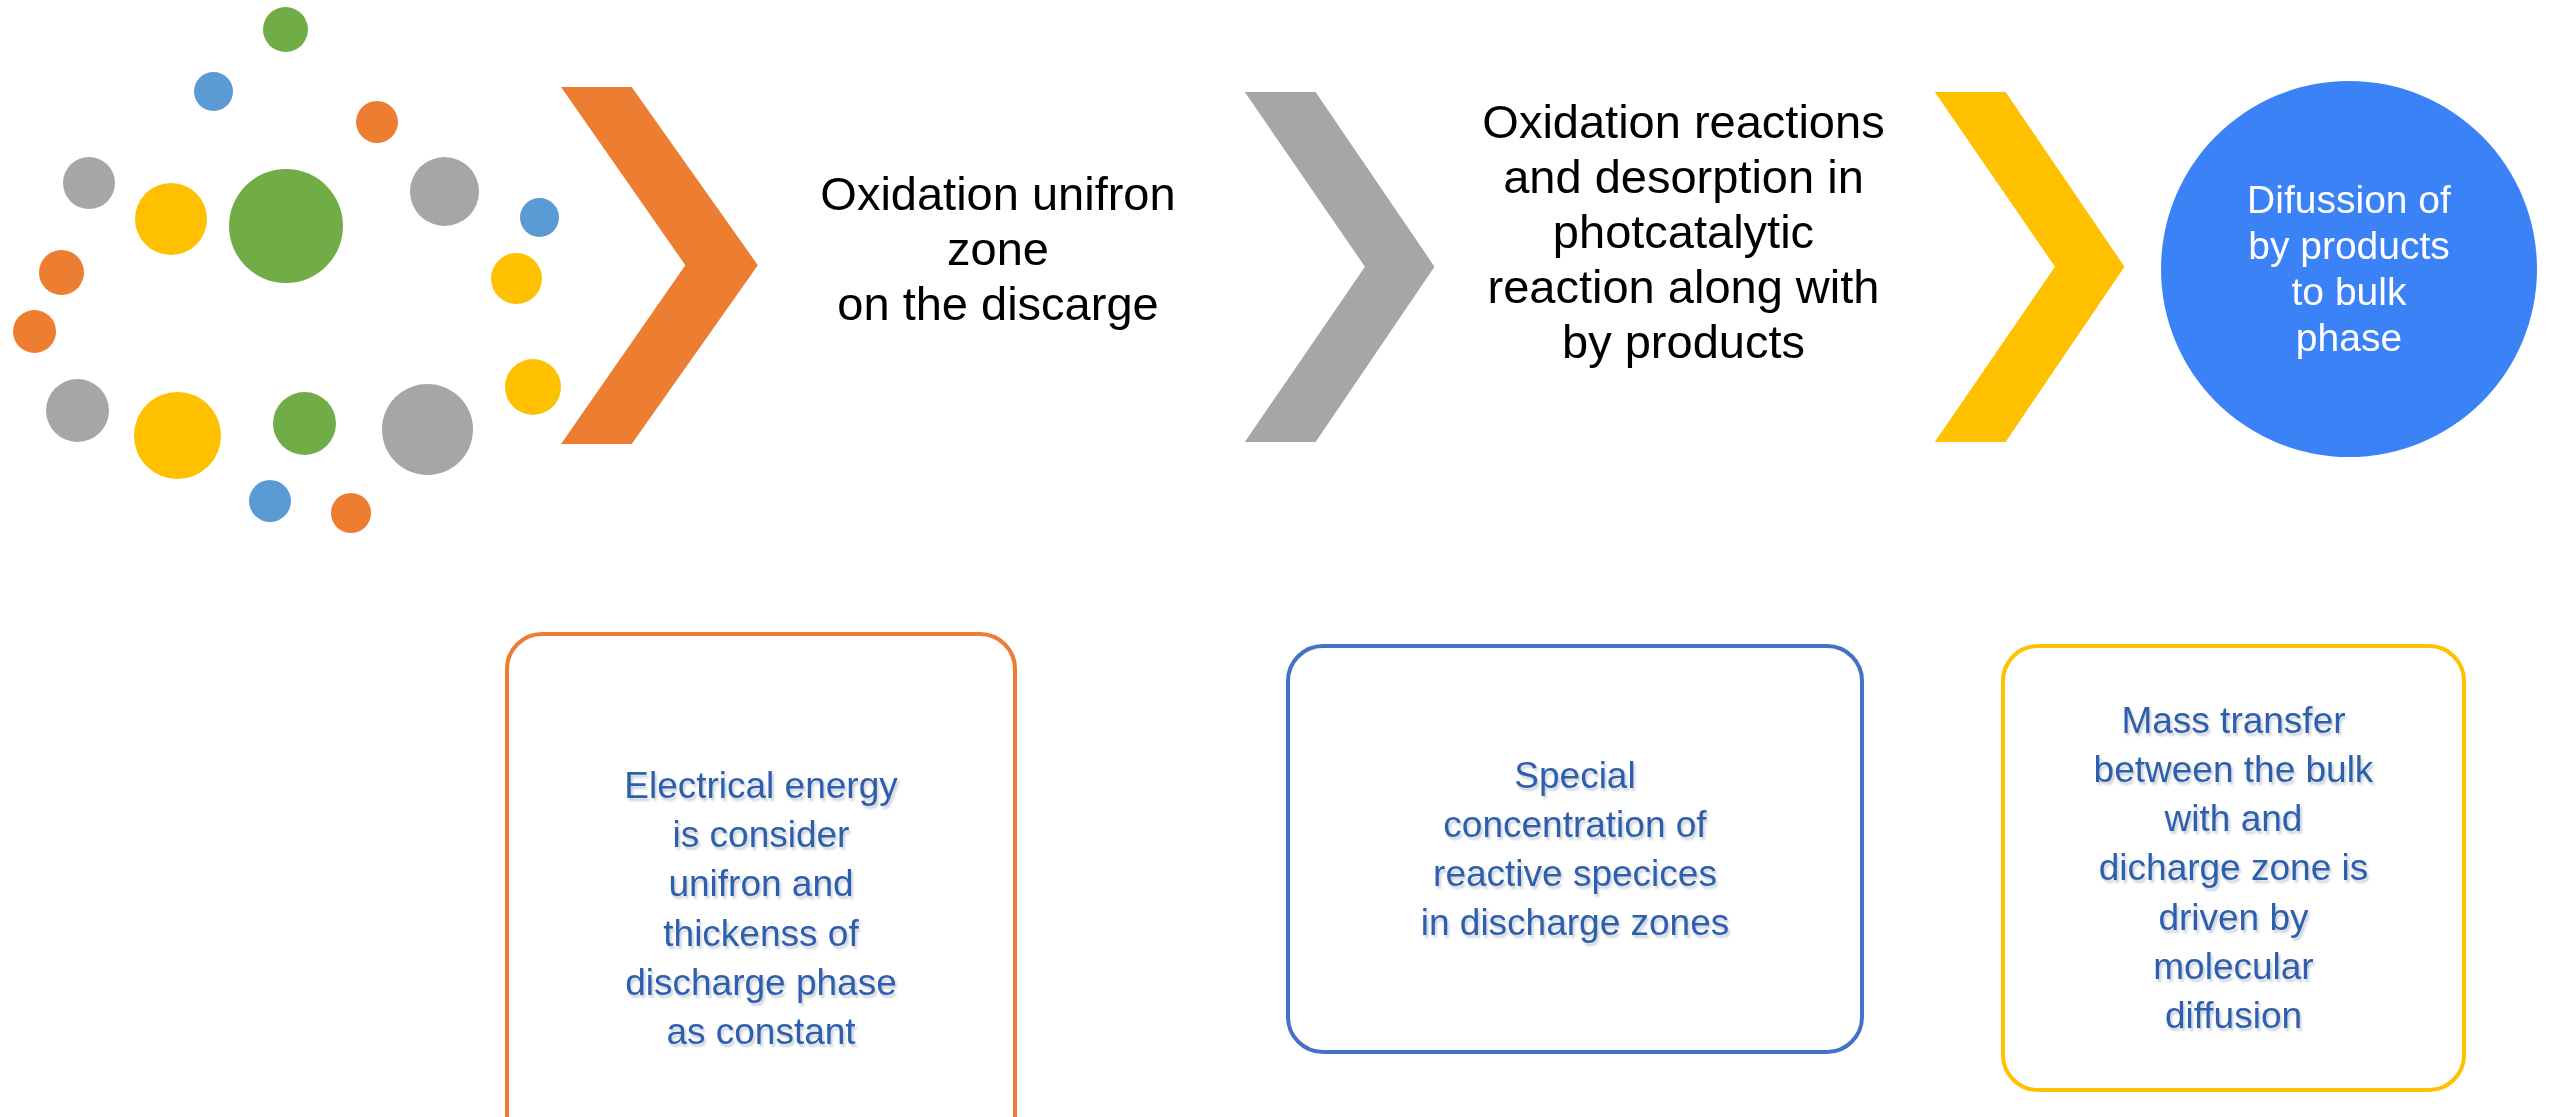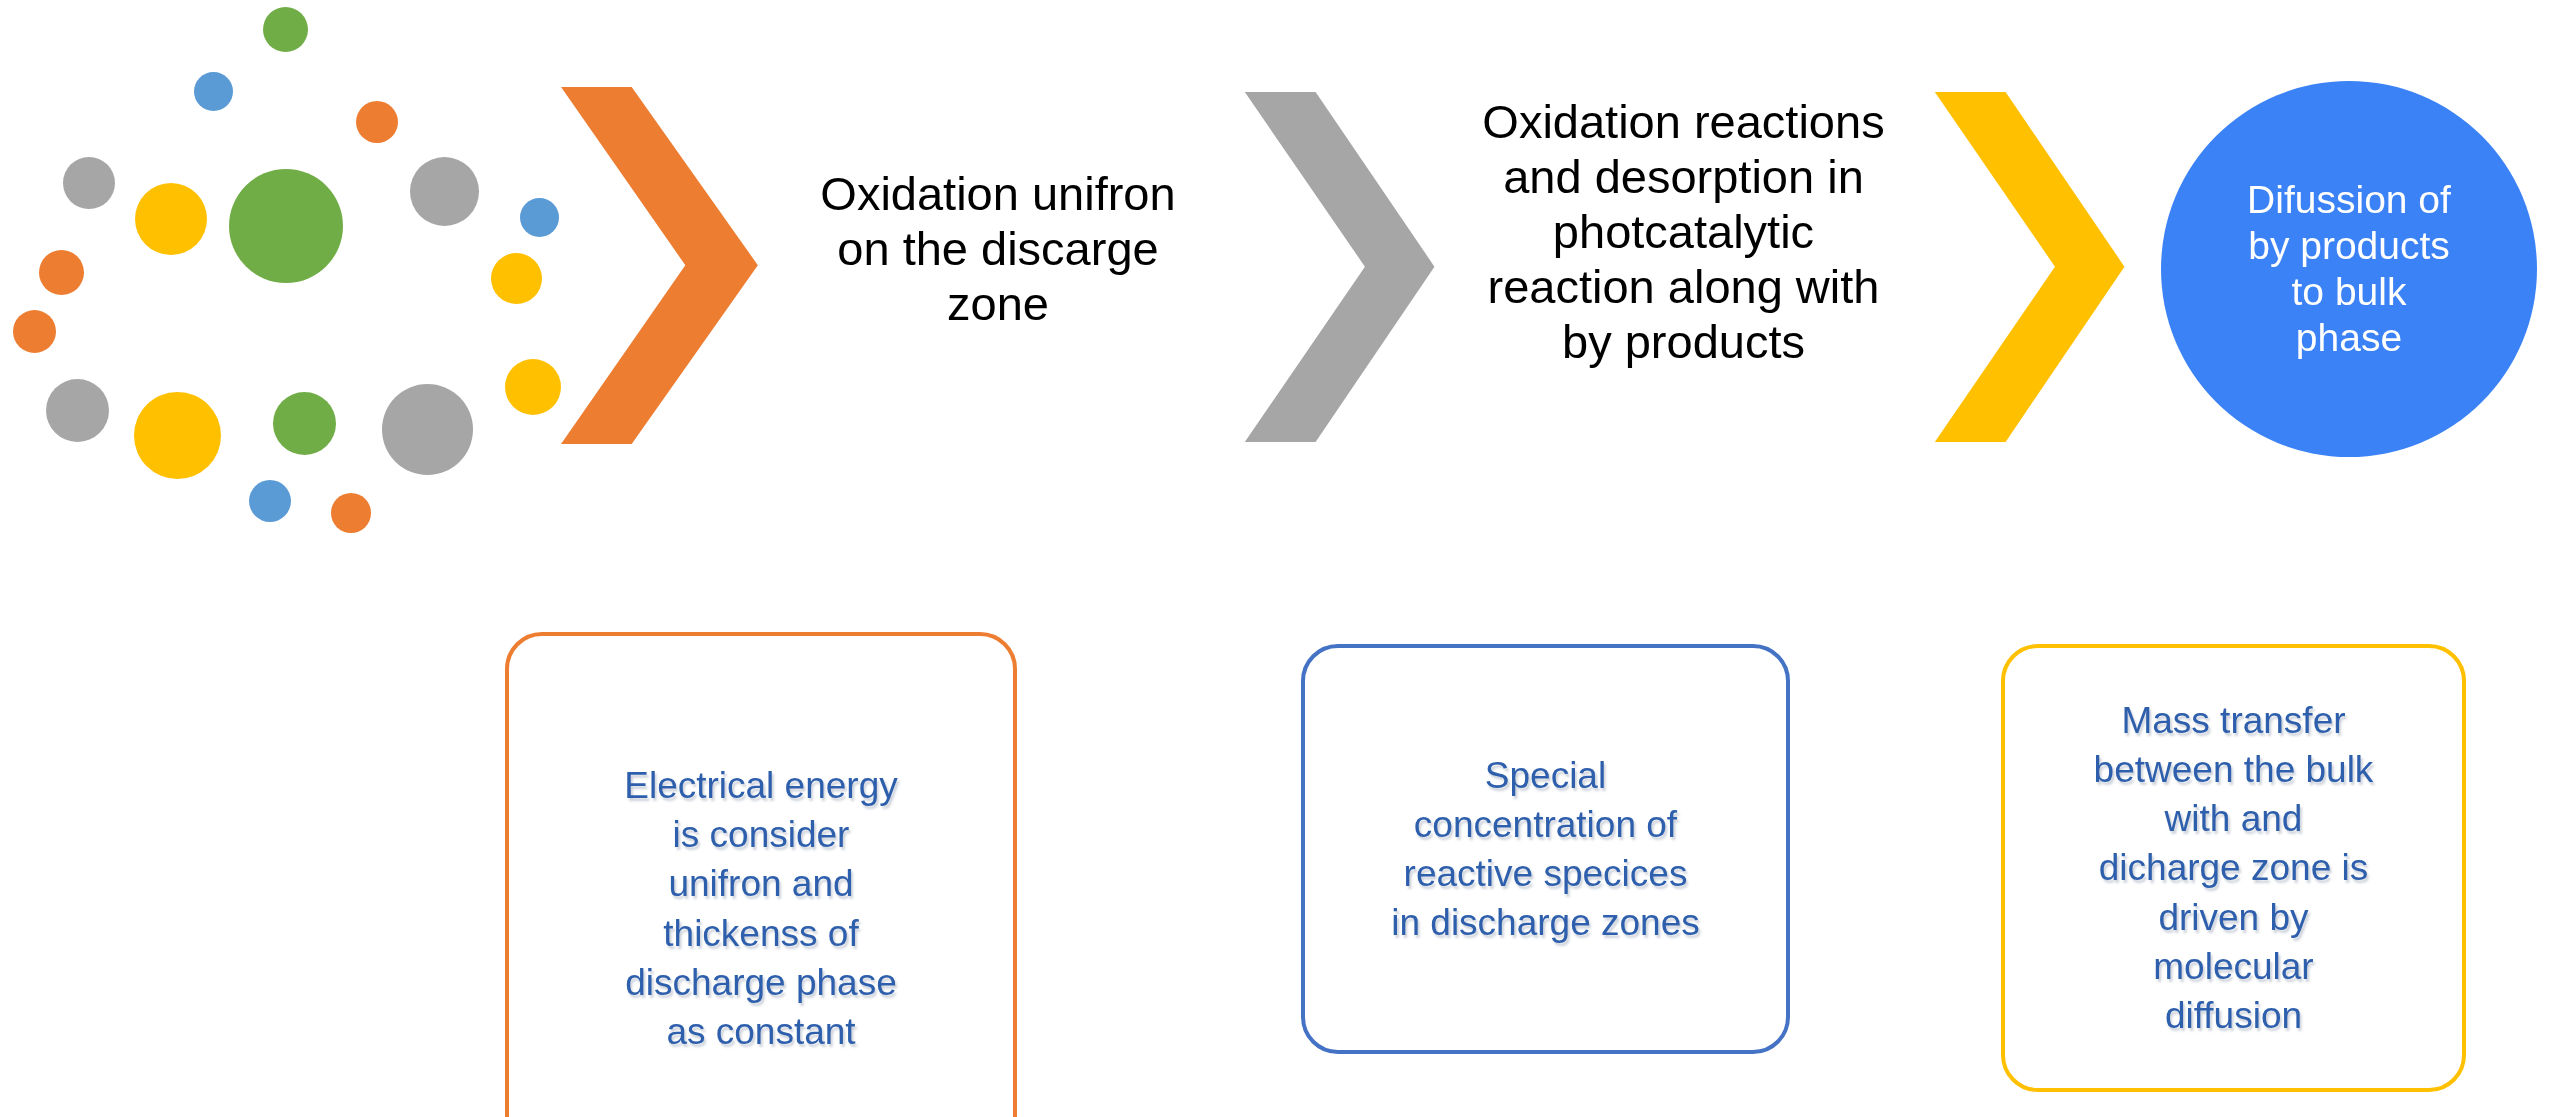--- a/index.html
+++ b/index.html
@@ -61,22 +61,22 @@
 
 
   <div class="chev" style="left:556px;top:87px;width:205px;height:357px;">
     <svg viewBox="0 0 325 565" preserveAspectRatio="none" aria-hidden="true">
       <polygon points="8,0 120,0 320,282 120,565 8,565 205,282" fill="#ED7D31"></polygon>
     </svg>
   </div>
 
   <div class="step-text" style="left:758px;top:167px;width:480px;">
     <div>Oxidation unifron</div>
+    <div>zone</div>
     <div>on the discarge</div>
-    <div>zone</div>
   </div>
 
   <div class="chev" style="left:1241px;top:92px;width:196px;height:350px;">
     <svg viewBox="0 0 310 555" preserveAspectRatio="none" aria-hidden="true">
       <polygon points="6,0 118,0 306,277 118,555 6,555 196,277" fill="#A6A6A6"></polygon>
     </svg>
   </div>
 
   <div class="step-text" style="left:1434px;top:95px;width:499px;">
     <div>Oxidation reactions</div>
@@ -105,21 +105,21 @@
     <div class="label">
       <div>Electrical energy</div>
       <div>is consider</div>
       <div>unifron and</div>
       <div>thickenss of</div>
       <div>discharge phase</div>
       <div>as constant</div>
     </div>
   </div>
 
-  <div class="note" style="left:1286px;top:644px;width:489px;height:410px;border:4.4px solid #4472C4;margin-left:15px;">
+  <div class="note" style="left:1286px;top:644px;width:578px;height:410px;border:4.4px solid #4472C4;">
     <div class="label">
       <div>Special</div>
       <div>concentration of</div>
       <div>reactive specices</div>
       <div>in discharge zones</div>
     </div>
   </div>
 
   <div class="note" style="left:2001px;top:644px;width:465px;height:448px;border:4.4px solid #FFC000;">
     <div class="label">

